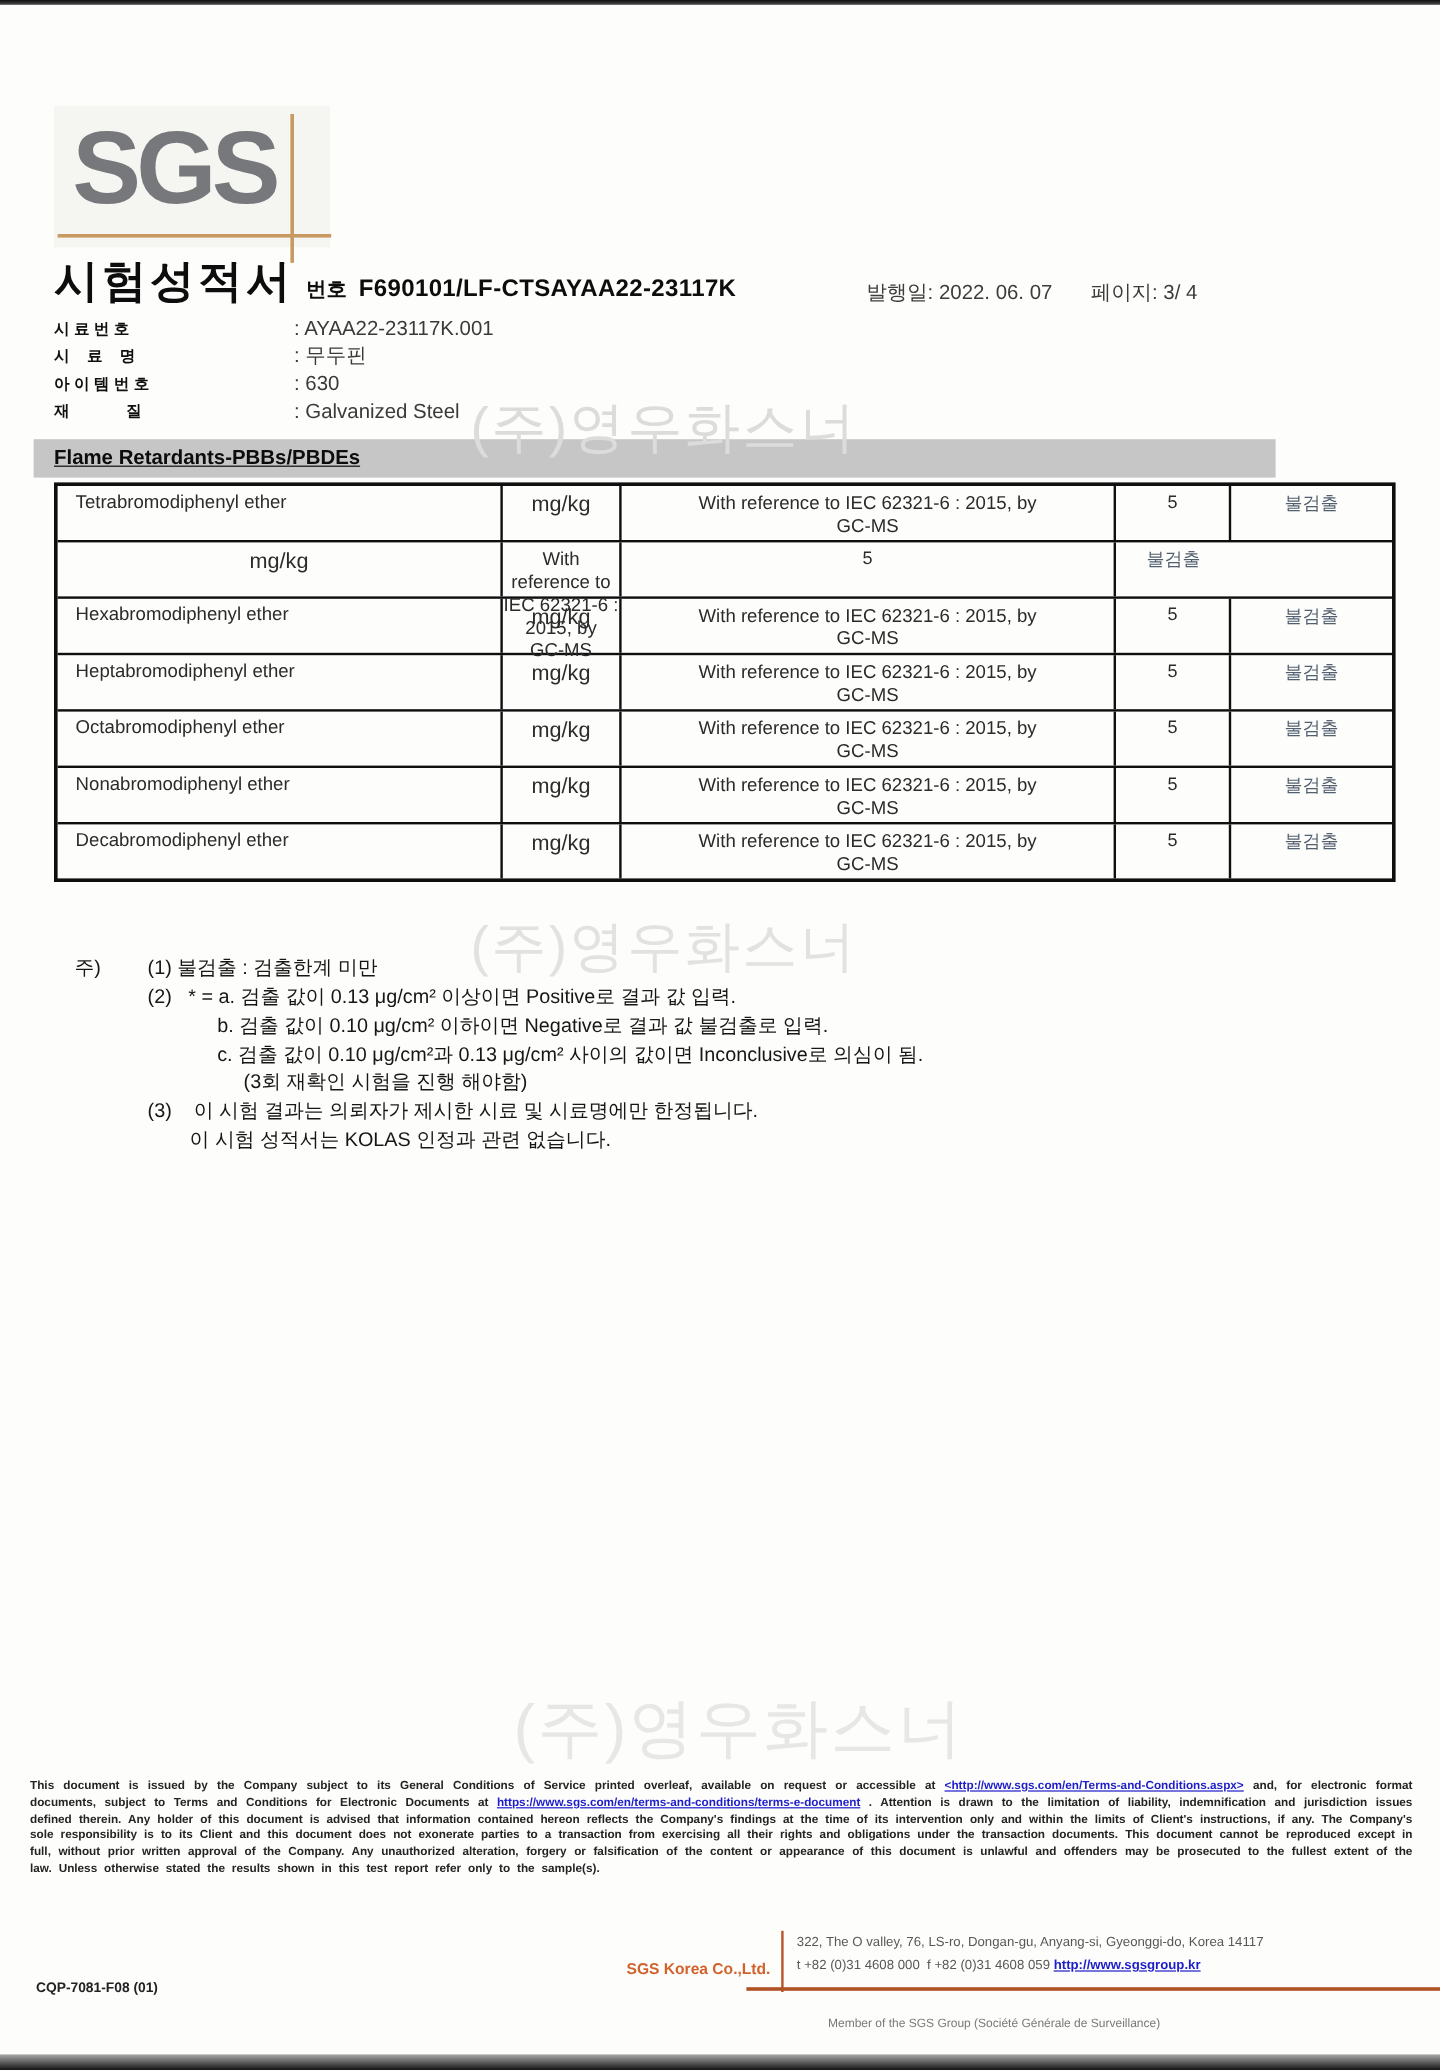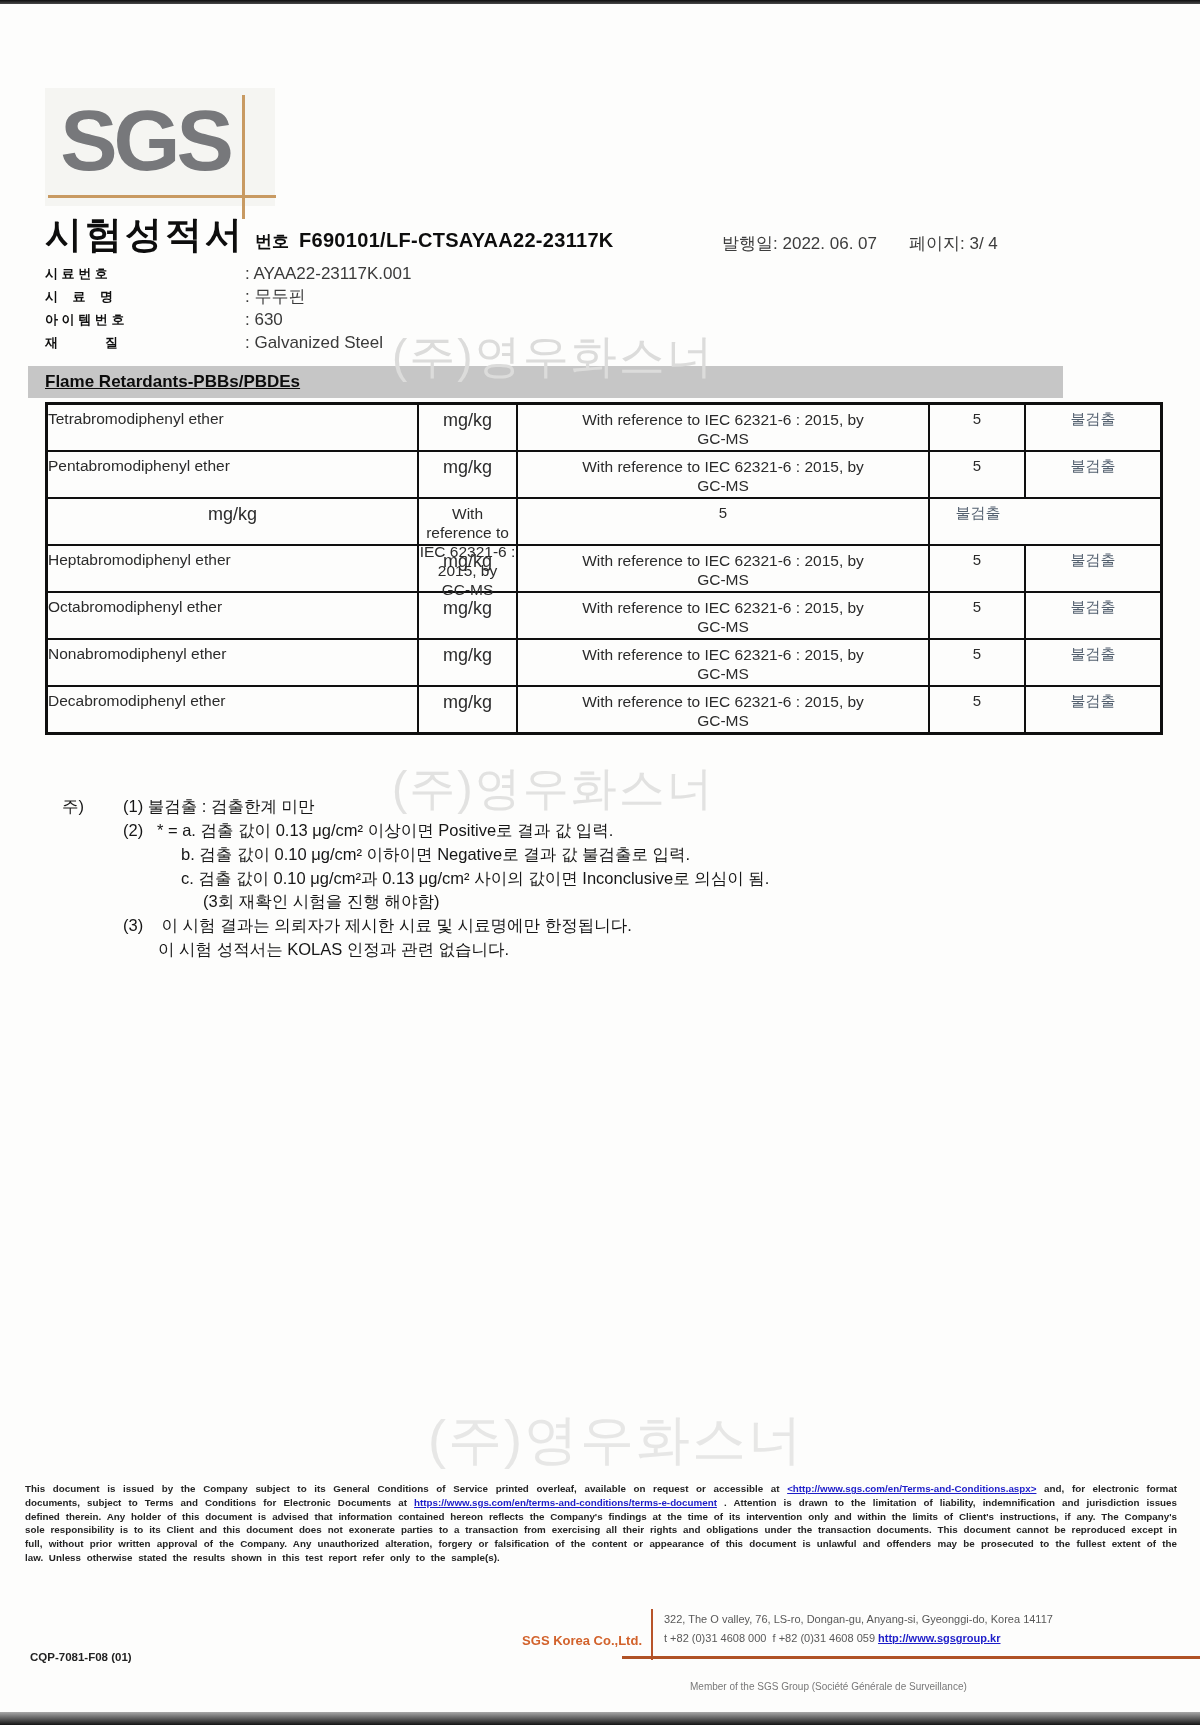--- a/index.html
+++ b/index.html
@@ -51,21 +51,21 @@
   
   .rtable { position:absolute; left:45px; top:402px; width:1118px; border:3px solid #0f0f0f; z-index:6; background:transparent; }
   .trow { display:grid; grid-template-columns:371px 99px 412px 96px 1fr; border-bottom:2px solid #0f0f0f; }
   .trow:last-child { border-bottom:none; }
   .trow.thead { border-bottom:3px solid #0f0f0f; }
   .tcell { border-right:2px solid #0f0f0f; }
   .tcell:last-child { border-right:none; }
   .thead .tcell { height:38px; display:flex; align-items:center; justify-content:center;
     font-weight:bold; font-size:17px; color:#0c0c0c; white-space:pre; }
   .trow.tdata .tcell { height:45px; padding-top:5px; }
-  .cell-analyte { font-size:15.5px; color:#2b2b2b; }
+  .cell-analyte { padding-left:15px; font-size:15.5px; color:#2b2b2b; }
   .cell-unit   { text-align:center; font-size:18px; color:#2b2b2b; }
   .cell-method { text-align:center; font-size:15.5px; line-height:19px; color:#2b2b2b; }
   .cell-limit  { text-align:center; font-size:15px; color:#2b2b2b; }
   .cell-result { text-align:center; font-size:15px; color:#525f6e; }
 
   
   .note-line { position:absolute; font-size:16.5px; color:#161616; white-space:pre; }
   .note-marker { left:62px; top:796px; }
   .n1   { left:123px; top:796px; }
   .n2   { left:123px; top:820px; }
@@ -149,31 +149,31 @@
     <div class="tcell cell-unit">mg/kg</div>
     <div class="tcell cell-method">
       <div>With reference to IEC 62321-6 : 2015, by</div>
       <div>GC-MS</div>
     </div>
     <div class="tcell cell-limit">5</div>
     <div class="tcell cell-result">불검출</div>
   </div>
 
   <div class="trow tdata">
-    <div class="tcell cell-analyte">Pentabromodiphenyl ether</div>
-    <div class="tcell cell-unit">mg/kg</div>
-    <div class="tcell cell-method">
-      <div>With reference to IEC 62321-6 : 2015, by</div>
-      <div>GC-MS</div>
-    </div>
-    <div class="tcell cell-limit">5</div>
-    <div class="tcell cell-result">불검출</div>
-  </div>
-
-  <div class="trow tdata">
+    <div class="tcell cell-unit">mg/kg</div>
+    <div class="tcell cell-method">
+      <div>With reference to IEC 62321-6 : 2015, by</div>
+      <div>GC-MS</div>
+    </div>
+    <div class="tcell cell-limit">5</div>
+    <div class="tcell cell-result">불검출</div>
+  </div>
+
+  <div class="trow tdata">
+    <div class="tcell cell-analyte">Hexabromodiphenyl ether</div>
     <div class="tcell cell-unit">mg/kg</div>
     <div class="tcell cell-method">
       <div>With reference to IEC 62321-6 : 2015, by</div>
       <div>GC-MS</div>
     </div>
     <div class="tcell cell-limit">5</div>
     <div class="tcell cell-result">불검출</div>
   </div>
 
   <div class="trow tdata">

